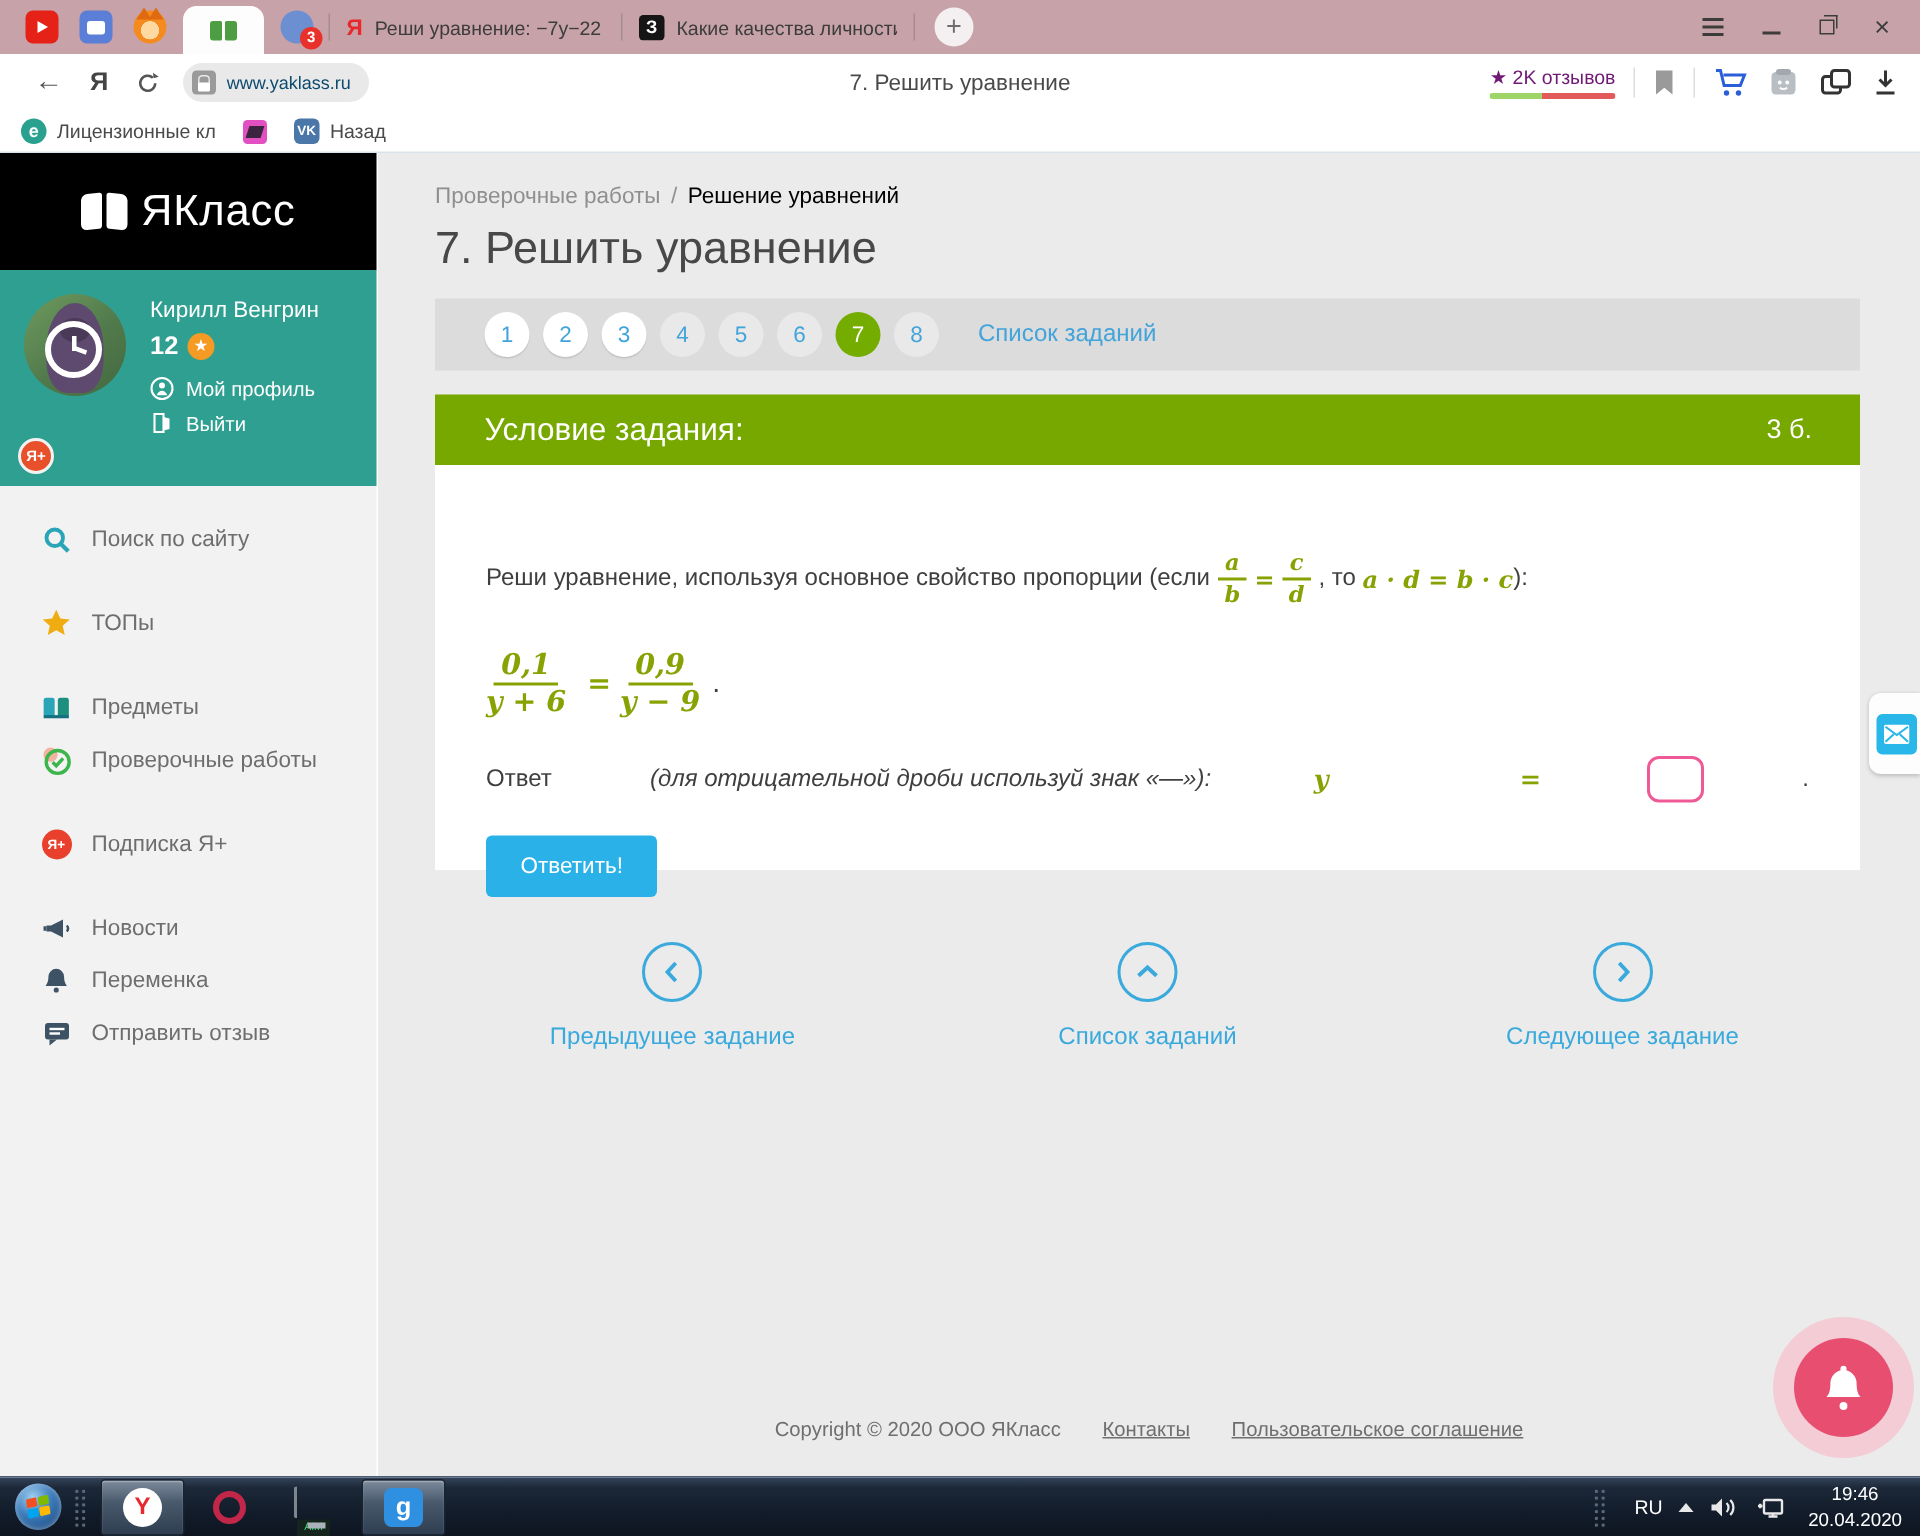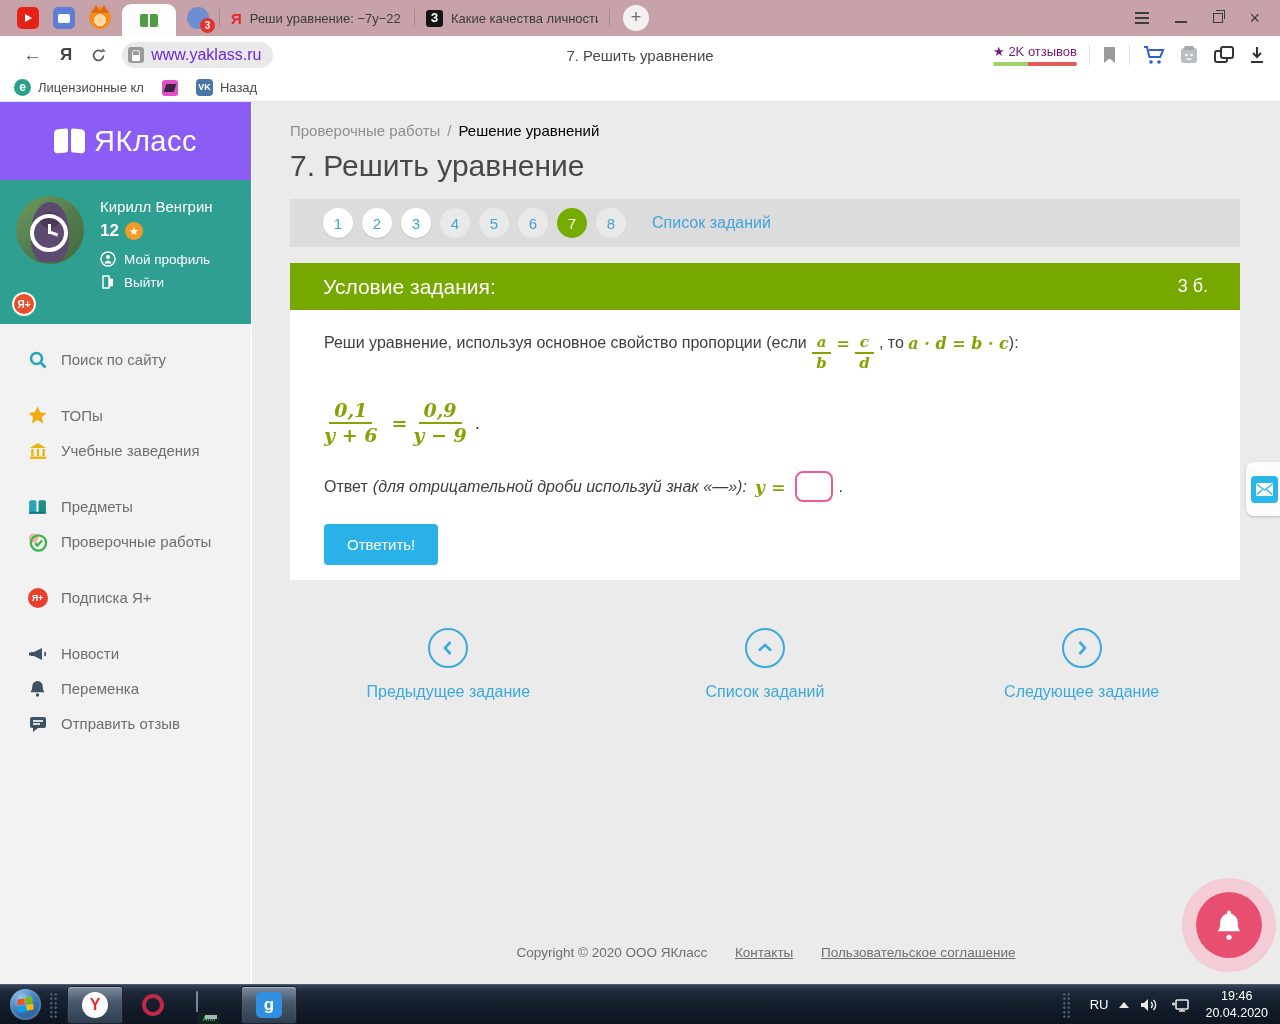--- a/index.html
+++ b/index.html
@@ -33,21 +33,21 @@
   .maxb:before{content:"";position:absolute;left:2px;top:-4px;width:8px;height:8px;border-top:1.6px solid #3c3c3c;border-right:1.6px solid #3c3c3c;}
   .closeb { font-size:18px; line-height:14px; }
 
   
   .addressbar { height:38px; background:#fff; display:flex; align-items:center; padding:0 14px; position:relative; }
   .abar-ic { margin:0 9px; color:#555; display:flex; align-items:center; }
   .urlpill { display:flex; align-items:center; background:#e9e9e9; border-radius:14px; height:26px; padding:0 12px 0 6px; margin-left:6px; }
   .lock { width:16px; height:16px; background:#9a9a9a; border-radius:3px; position:relative; margin-right:7px;}
   .lock:before { content:""; position:absolute; top:3px; left:4px; width:6px; height:7px; border:1.8px solid #e9e9e9; border-bottom:none; border-radius:3px 3px 0 0; }
   .lock:after { content:""; position:absolute; bottom:2px; left:4px; width:8px; height:6px; background:#fff; border-radius:1px;}
-  .urltext { color:#6d28d9; font-size:16px; }
+  .urltext { color:#0c4a6e; font-size:12px; }
   .abar-title { position:absolute; left:0; right:0; text-align:center; color:#4a4a4a; font-size:15px; pointer-events:none; }
   .abar-right { margin-left:auto; display:flex; align-items:center; gap:12px; z-index:2; background:#fff;}
   .reviews { text-align:center; font-size:13px; color:#701a75; line-height:1; }
   .reviews .bar { display:flex; height:4px; margin-top:4px; border-radius:2px; overflow:hidden; }
   .reviews .bar i { height:100%; }
   .vsep { width:1px; height:20px; background:#ddd; }
 
   
   .bmbar { height:28px; background:#fff; border-bottom:1px solid #d9e4ea; display:flex; align-items:center; padding-left:14px; gap:8px; font-size:13px; color:#4a4a4a; }
   .bm { display:flex; align-items:center; gap:7px; margin-right:10px; }
@@ -55,21 +55,21 @@
   .pinkicon { width:16px; height:16px; background:#e24fc0; border-radius:3px; position:relative; }
   .pinkicon:before{content:"";position:absolute;inset:4px 3px;background:#3a2440;transform:skewX(-18deg);}
   .vkicon { width:17px; height:17px; background:#4a76a8; color:#fff; border-radius:4px; text-align:center; line-height:17px; font-size:9px; font-weight:bold; }
 
   
   .pagewrap { display:flex; height:882px; }
   .sidebar { width:252px; flex:0 0 auto; display:flex; flex-direction:column; background:#f2f2f2; border-right:1px solid #fff; }
   .content { flex:1; position:relative; background:#ebebeb; padding:0 40px 0 38px; overflow:hidden; }
 
   
-  .logoblk { height:78px; background:#8b5cf6; display:flex; align-items:center; justify-content:center; gap:9px; }
+  .logoblk { height:78px; background:#000000; display:flex; align-items:center; justify-content:center; gap:9px; }
   .logobook { display:flex; gap:3px; }
   .logobook b { width:14px; height:24px; background:#fff; border-radius:4px 2px 2px 4px; transform:skewY(-6deg); }
   .logobook b:last-child { transform:skewY(6deg); border-radius:2px 4px 4px 2px; }
   .logotext { color:#fff; font-size:29px; font-weight:400; letter-spacing:.5px; }
   .profileblk { height:144px; background:#2e9f90; padding:16px 14px 10px 16px; display:flex; gap:14px; color:#fff; }
   .avatarwrap { position:relative; width:70px; flex:0 0 auto; }
   .avatar { width:68px; height:68px; border-radius:50%; background:linear-gradient(140deg,#6f9a5e 0%,#517a4c 55%,#44693f 100%); position:relative; overflow:hidden; }
   .avatar .hood { position:absolute; left:15px; top:6px; width:38px; height:60px; background:#5d4a6e; border-radius:50% 50% 35% 35%; }
   .avatar .face { position:absolute; left:24px; top:16px; width:20px; height:16px; background:#4a3a58; border-radius:50%; }
   .clockring { position:absolute; left:14px; top:18px; width:38px; height:38px; border:4px solid #fff; border-radius:50%; }
@@ -96,30 +96,30 @@
   .tasknavbar { height:48px; background:#dcdcdc; display:flex; align-items:center; padding-left:33px; gap:9px; }
   .tn { width:30px; height:30px; border-radius:50%; font-size:15px; display:flex; align-items:center; justify-content:center; color:#42a4da; }
   .tn.done { background:#fff; box-shadow:0 1px 1px rgba(0,0,0,.12); }
   .tn.todo { background:#e9e9e9; }
   .tn.active { background:#74ad00; color:#fff; }
   .tn-link { margin-left:17px; color:#42a4da; font-size:16px; }
   .condbar { margin-top:16px; height:47px; background:#76a800; color:#fff; display:flex; align-items:center; justify-content:space-between; padding:0 32px 0 33px; }
   .condbar .lbl { font-size:21px; }
   .condbar .pts { font-size:18px; }
   .card { background:#fff; padding:24px 34px 26px; height:270px; }
-  .taskline { font-size:16px; color:#3f3f3f; display:flex; align-items:flex-start; flex-wrap:wrap; }
+  .taskline { font-size:16px; color:#3f3f3f; display:flex; align-items:center; flex-wrap:wrap;margin-top:33px; }
   .math { font-family:"DejaVu Serif",serif; font-style:italic; font-weight:bold; color:#86a203; }
   .frac { display:inline-flex; flex-direction:column; align-items:center; vertical-align:middle; margin:0 5px; line-height:1.15; }
   .frac .fn { padding:0 5px 1px; border-bottom:2px solid #86a203; }
   .frac .fd { padding-top:1px; }
   .propfrac { font-size:15px; }
   .eqline { margin-top:27px; font-size:19px; display:flex; align-items:center; }
   .eqline .frac { margin:0 8px 0 0; }
   .eqline .eq { margin:0 6px; }
-  .ansline { margin-top:24px; font-size:16px; color:#3f3f3f; display:flex; align-items:center; }
+  .ansline { margin-top:24px; font-size:16px; color:#3f3f3f; display:flex; align-items:center;justify-content:space-between; }
   .ansline .ital { font-style:italic; margin:0 6px 0 5px; }
   .ansline .math { font-size:17px; margin-left:2px; }
   .ansinput { width:38px; height:31px; border:2px solid #ef5a96; border-radius:8px; margin:0 5px 0 10px; outline:none; font-size:15px; text-align:center; color:#3f3f3f; }
   .submitbtn { margin-top:22px; background:#2ab1e8; color:#fff; border:none; border-radius:4px; font-size:15px; padding:12px 23px; font-family:"Liberation Sans",sans-serif; }
   .bottomnav { margin-top:48px; display:grid; grid-template-columns:1fr 1fr 1fr; }
   .bn { display:flex; flex-direction:column; align-items:center; }
   .bncirc { width:40px; height:40px; border:2px solid #3aa9dc; border-radius:50%; display:flex; align-items:center; justify-content:center; }
   .bnlabel { margin-top:15px; color:#3aa9dc; font-size:16px; }
   .pagefooter { position:absolute; left:0; right:0; bottom:24px; text-align:center; font-size:13.5px; color:#6f6f6f; }
   .pagefooter span { margin:0 12px; }
@@ -318,32 +318,20 @@
         </div>
         <div class="mgap"></div>
         <div class="mitem">
           <span class="micon">
               <svg viewBox="0 0 20 20" width="21" height="21">
                 <path d="M10 1.5 12.6 7l6 .6-4.5 4 1.3 5.9L10 14.4l-5.4 3.1L5.9 11.6 1.4 7.6l6-.6z" fill="#f0ad12"></path>
               </svg>
             </span>
           <span>ТОПы</span>
         </div>
-        <div class="mitem">
-          <span class="micon">
-              <svg viewBox="0 0 20 20" width="20" height="20">
-                <path d="M2 7 10 2l8 5z" fill="#e9b410"></path>
-                <rect x="3.2" y="8" width="2.4" height="7" fill="#e9b410"></rect>
-                <rect x="8.8" y="8" width="2.4" height="7" fill="#e9b410"></rect>
-                <rect x="14.4" y="8" width="2.4" height="7" fill="#e9b410"></rect>
-                <rect x="2" y="15.5" width="16" height="2.5" fill="#e9b410"></rect>
-              </svg>
-            </span>
-          <span>Учебные заведения</span>
-        </div>
         <div class="mgap"></div>
         <div class="mitem">
           <span class="micon">
               <svg viewBox="0 0 20 20" width="21" height="21">
                 <rect x="2" y="4" width="7" height="12" rx="1.5" fill="#2aa5b8"></rect>
                 <rect x="11" y="4" width="7" height="12" rx="1.5" fill="#1d8f7f"></rect>
                 <rect x="2" y="15" width="16" height="2" fill="#16707f"></rect>
               </svg>
             </span>
           <span>Предметы</span>

